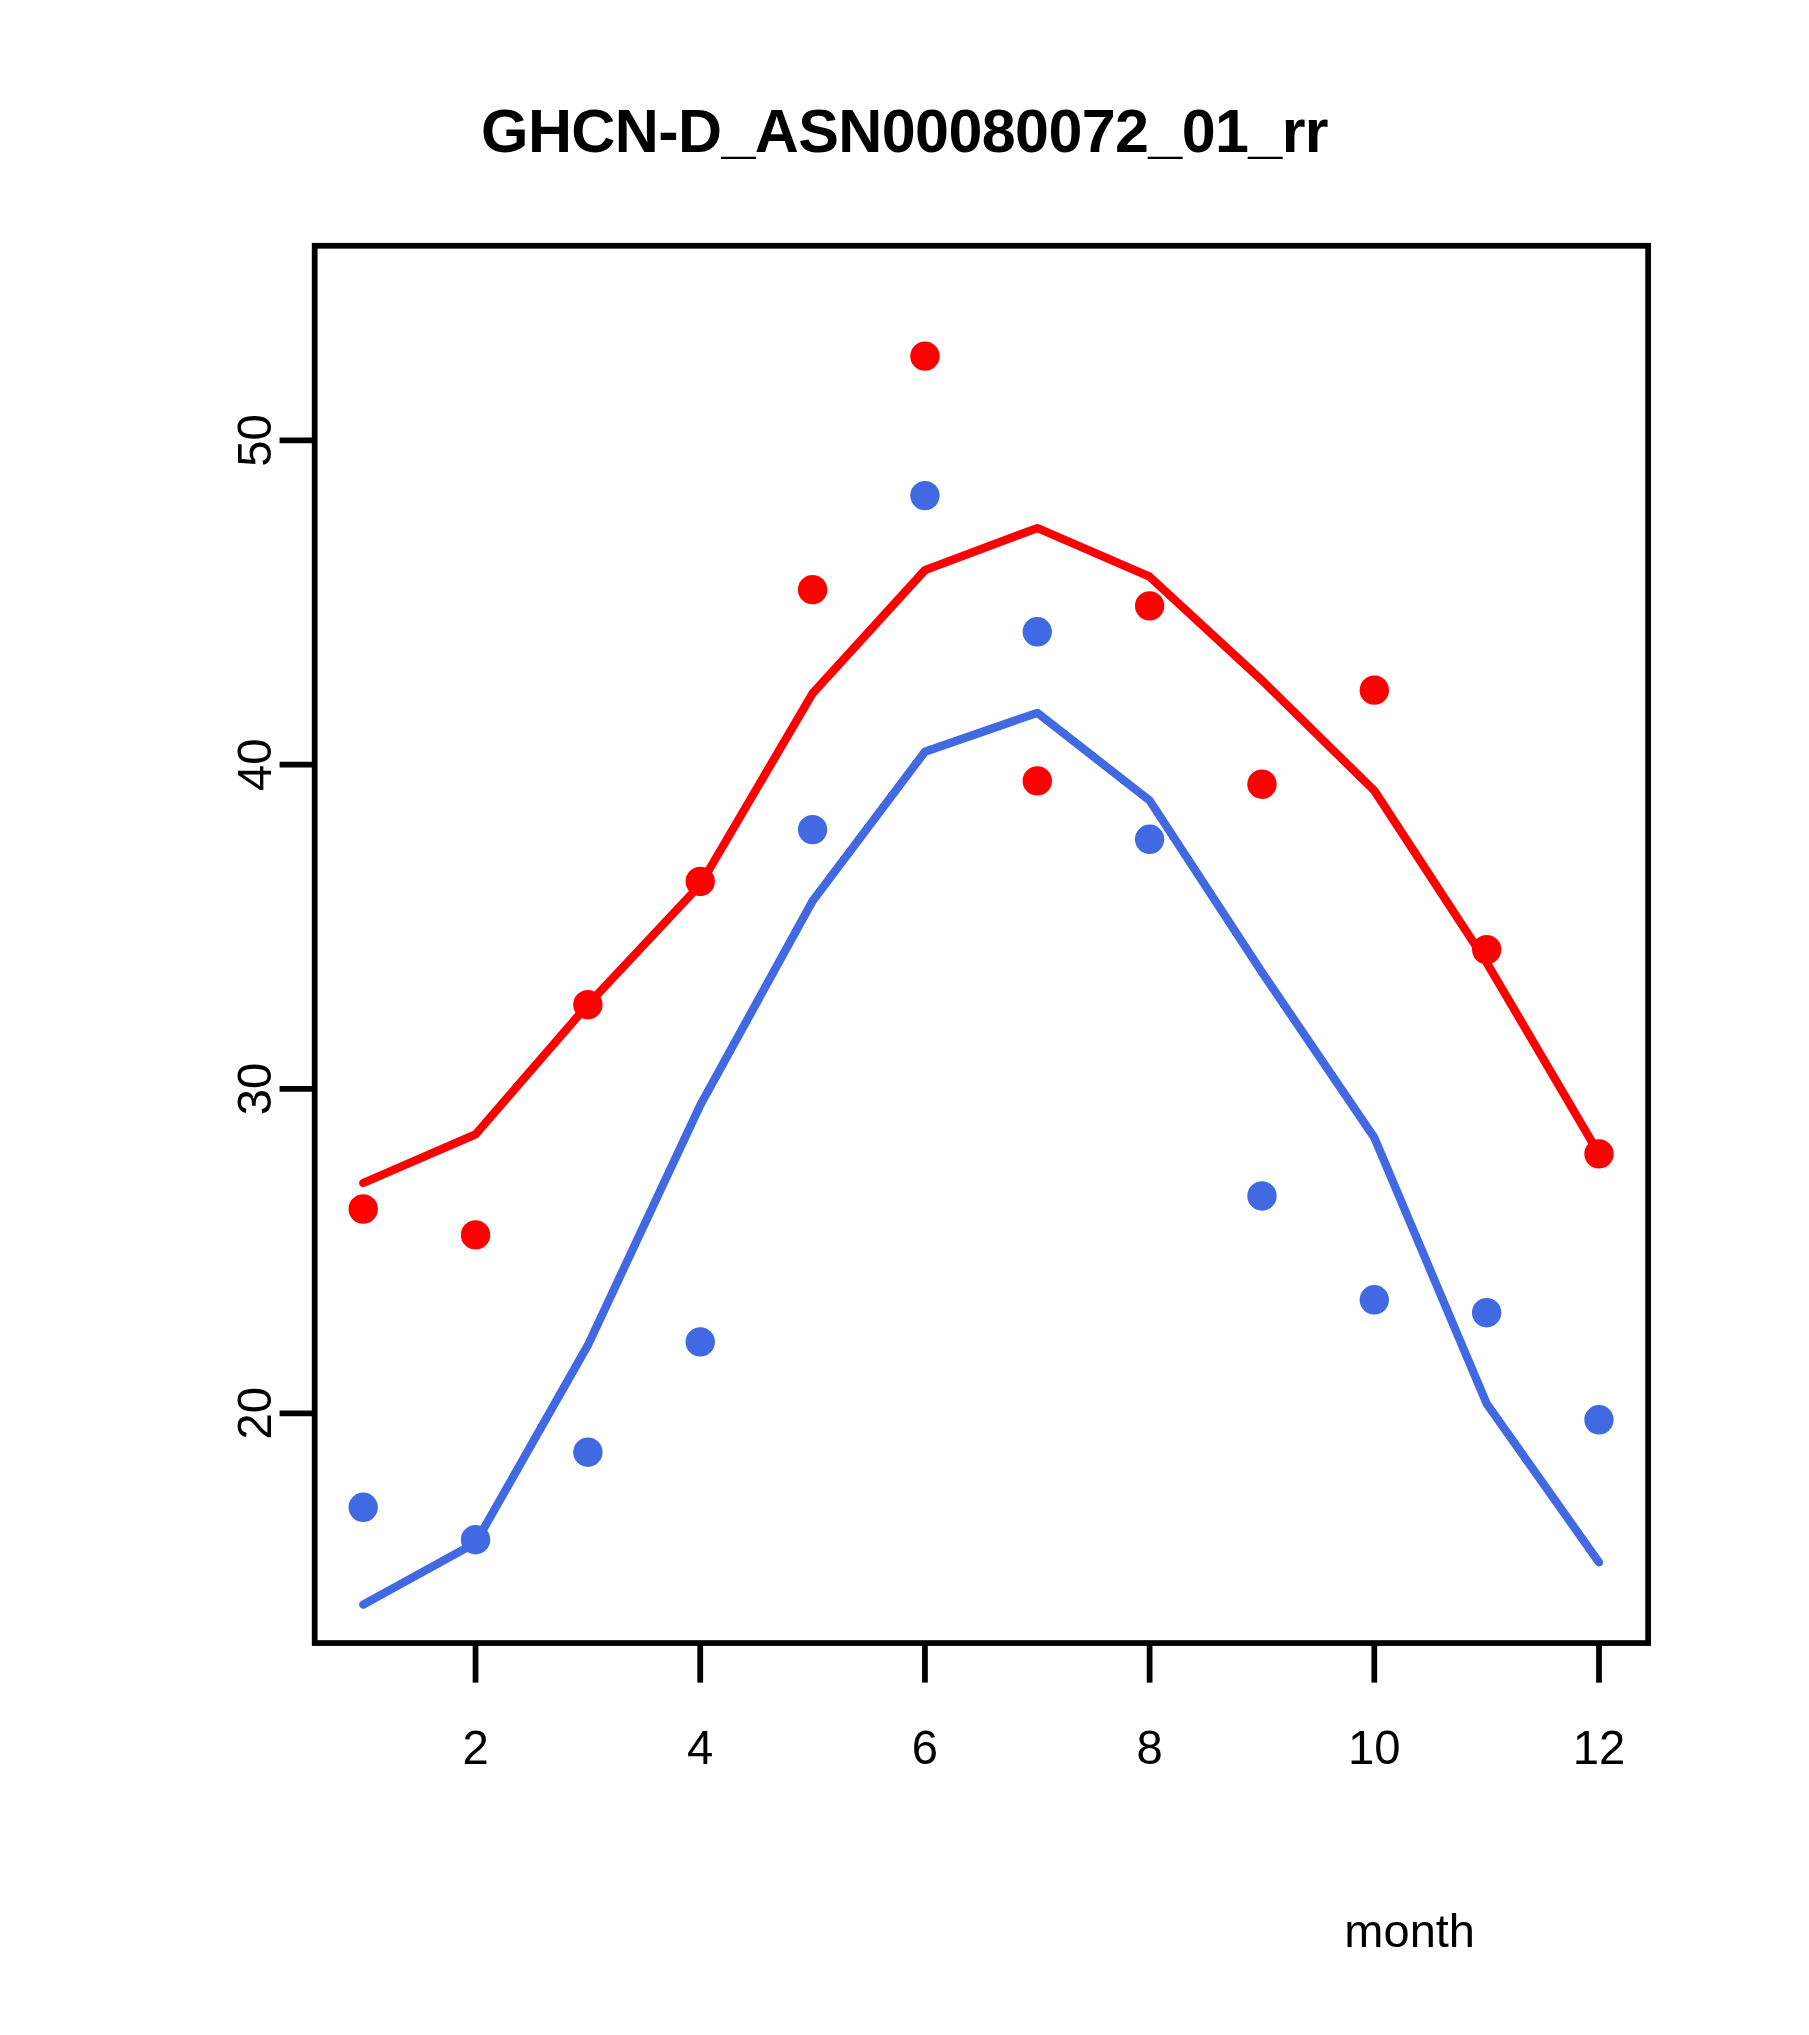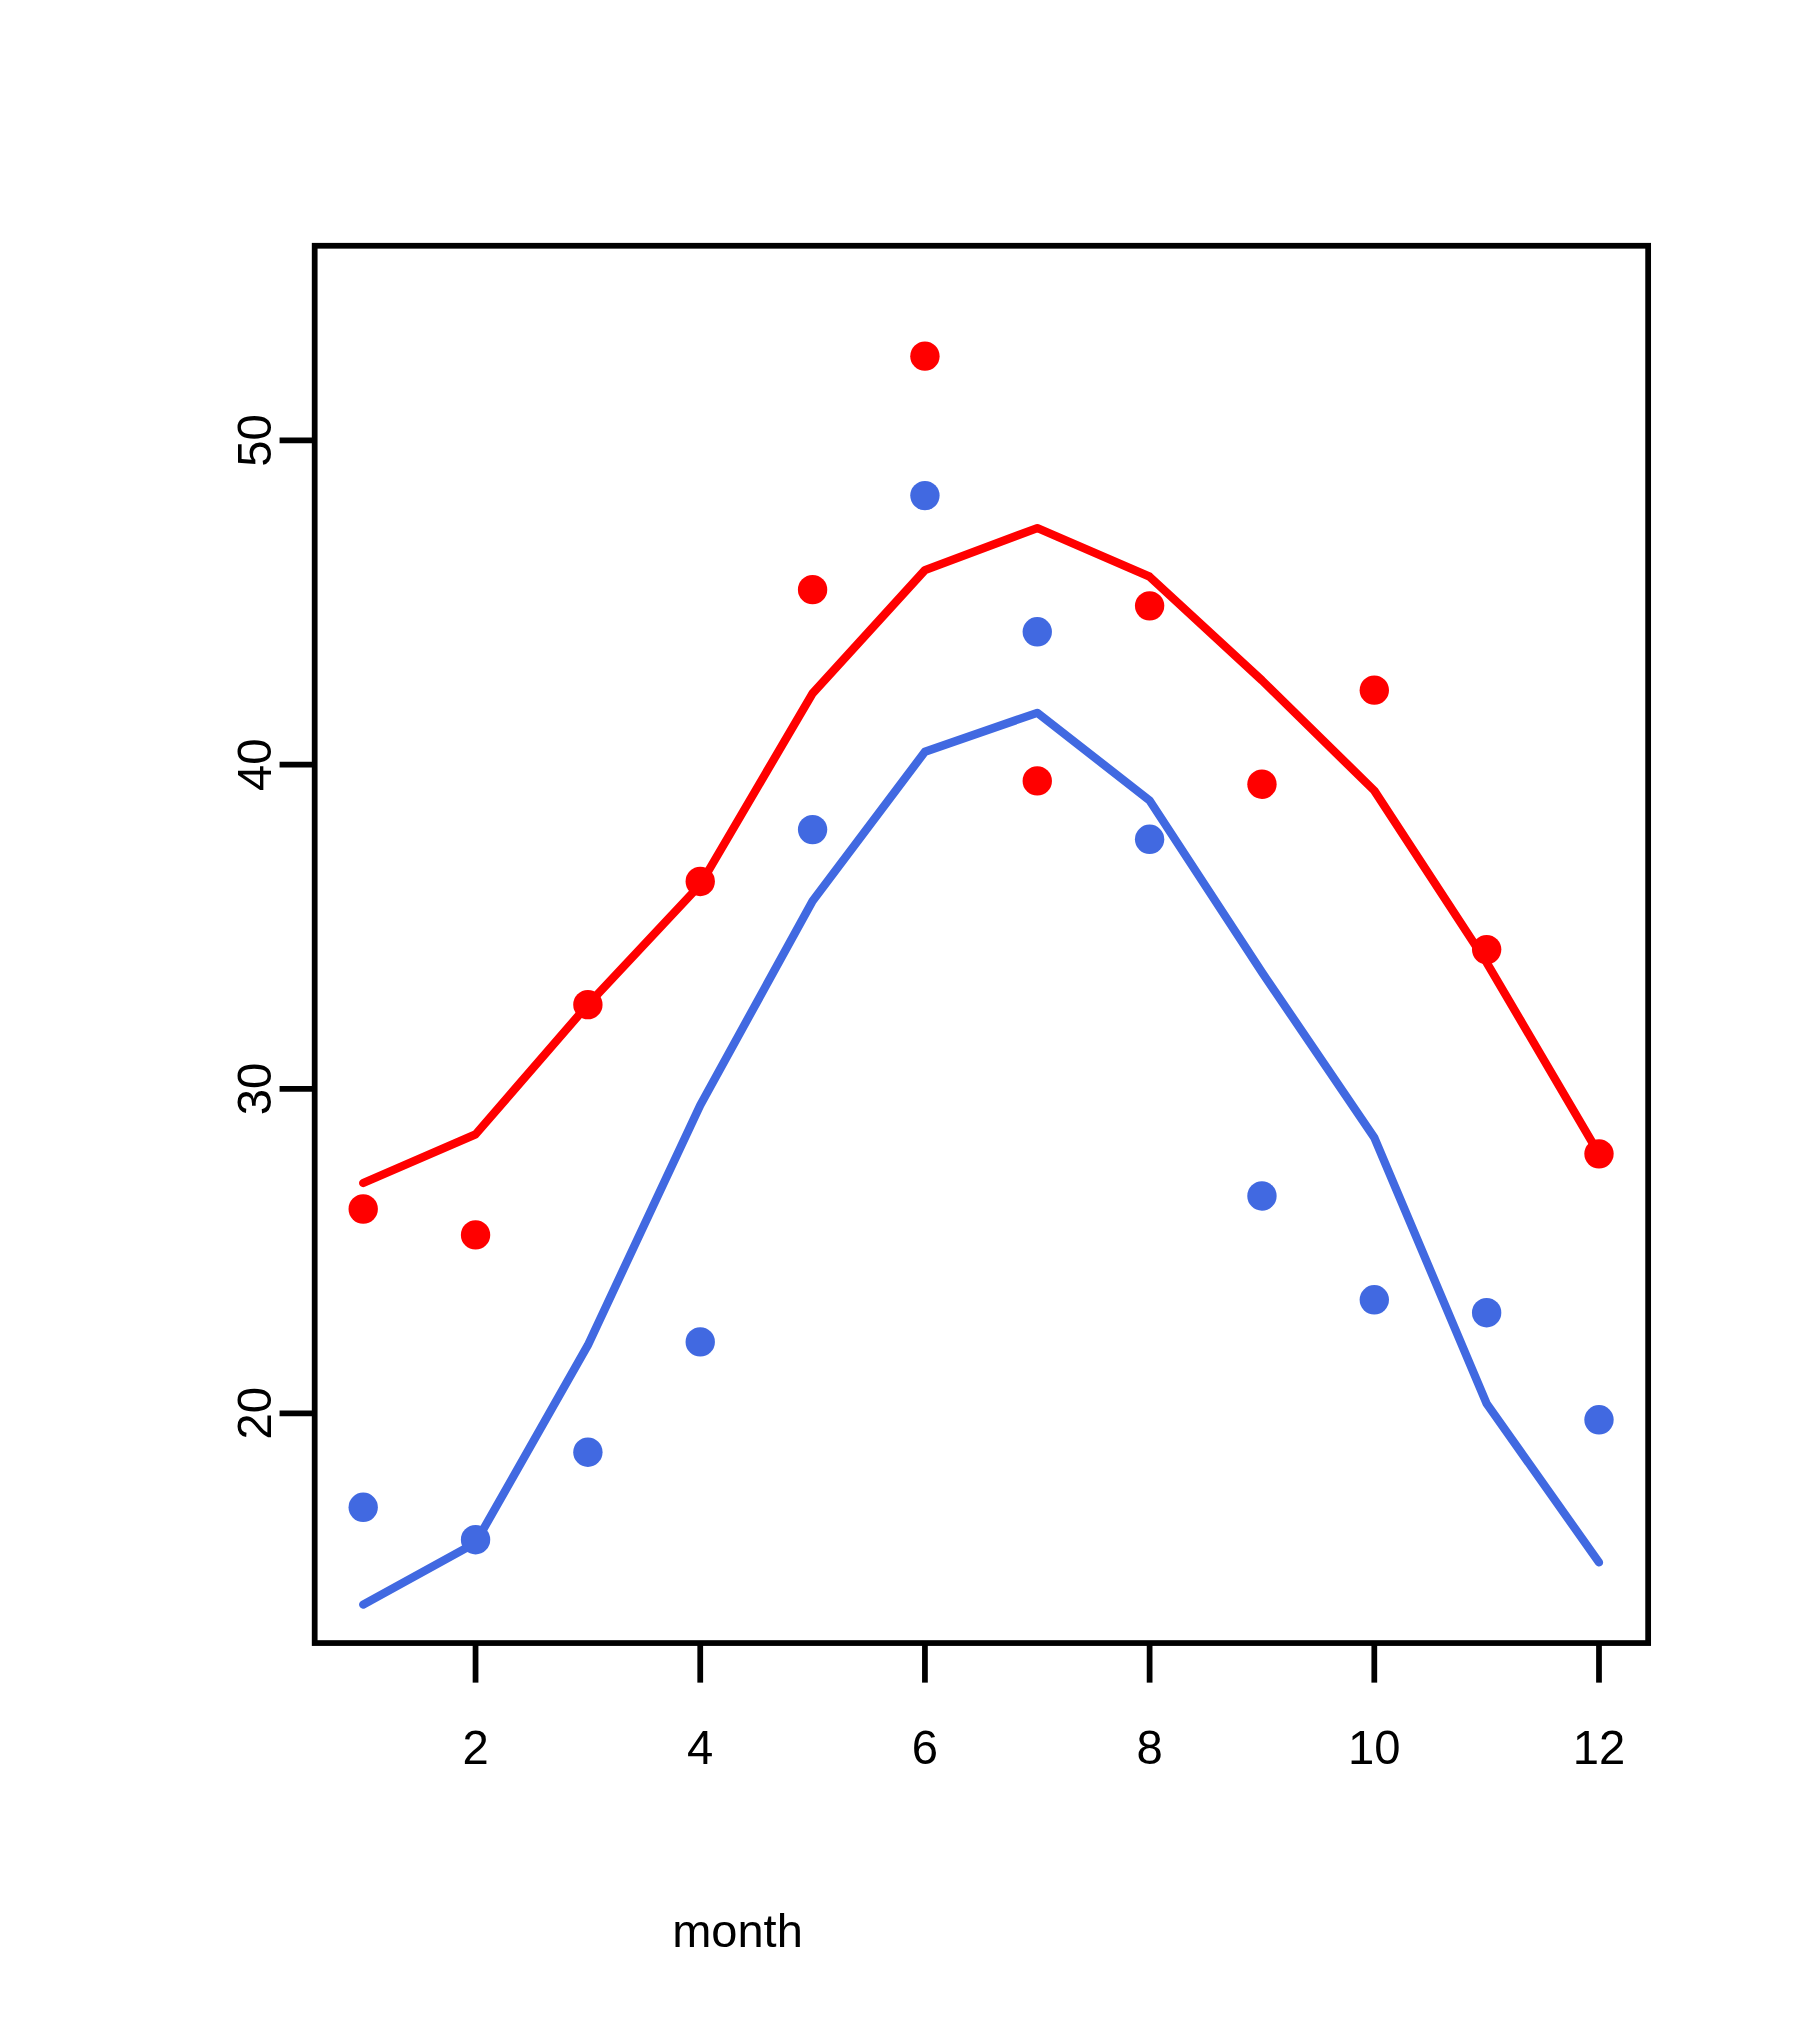--- a/index.html
+++ b/index.html
@@ -32,41 +32,42 @@
     font-size: 61px;
     letter-spacing: -0.6px;
     color: #000000;
     white-space: nowrap;
   }
   #xlabel {
     position: absolute;
     left: 0;
     top: 1903px;
     width: 1475px;
-    text-align: center;
+    text-align: right;
     font-family: "Liberation Sans", sans-serif;
     font-size: 47px;
     color: #000000;
   }
   svg#plot {
     position: absolute;
     left: 0;
     top: 0;
   }
   .axis-label-text {
     font-family: "Liberation Sans", sans-serif;
     font-size: 74px;
     fill: #000000;
   }
 </style>
 </head>
 <body>
 
 <div id="figure">
 
+  <div id="chart-title">GHCN-D_ASN00080072_01_rr</div>
 
   <svg id="plot" width="1809" height="2035" viewBox="0 0 2834 3188">
     <g id="svg-content">
         <rect x="493" y="385" width="2089" height="2189" fill="none" stroke="#000000" stroke-width="9"></rect>
         <line x1="438" y1="2214" x2="493" y2="2214" stroke="#000000" stroke-width="9"></line>
         <text x="398" y="2214" text-anchor="middle" dominant-baseline="central" transform="rotate(-90 398 2214)" class="axis-label-text">20</text>
         <line x1="438" y1="1706" x2="493" y2="1706" stroke="#000000" stroke-width="9"></line>
         <text x="398" y="1706" text-anchor="middle" dominant-baseline="central" transform="rotate(-90 398 1706)" class="axis-label-text">30</text>
         <line x1="438" y1="1198" x2="493" y2="1198" stroke="#000000" stroke-width="9"></line>
         <text x="398" y="1198" text-anchor="middle" dominant-baseline="central" transform="rotate(-90 398 1198)" class="axis-label-text">40</text>

